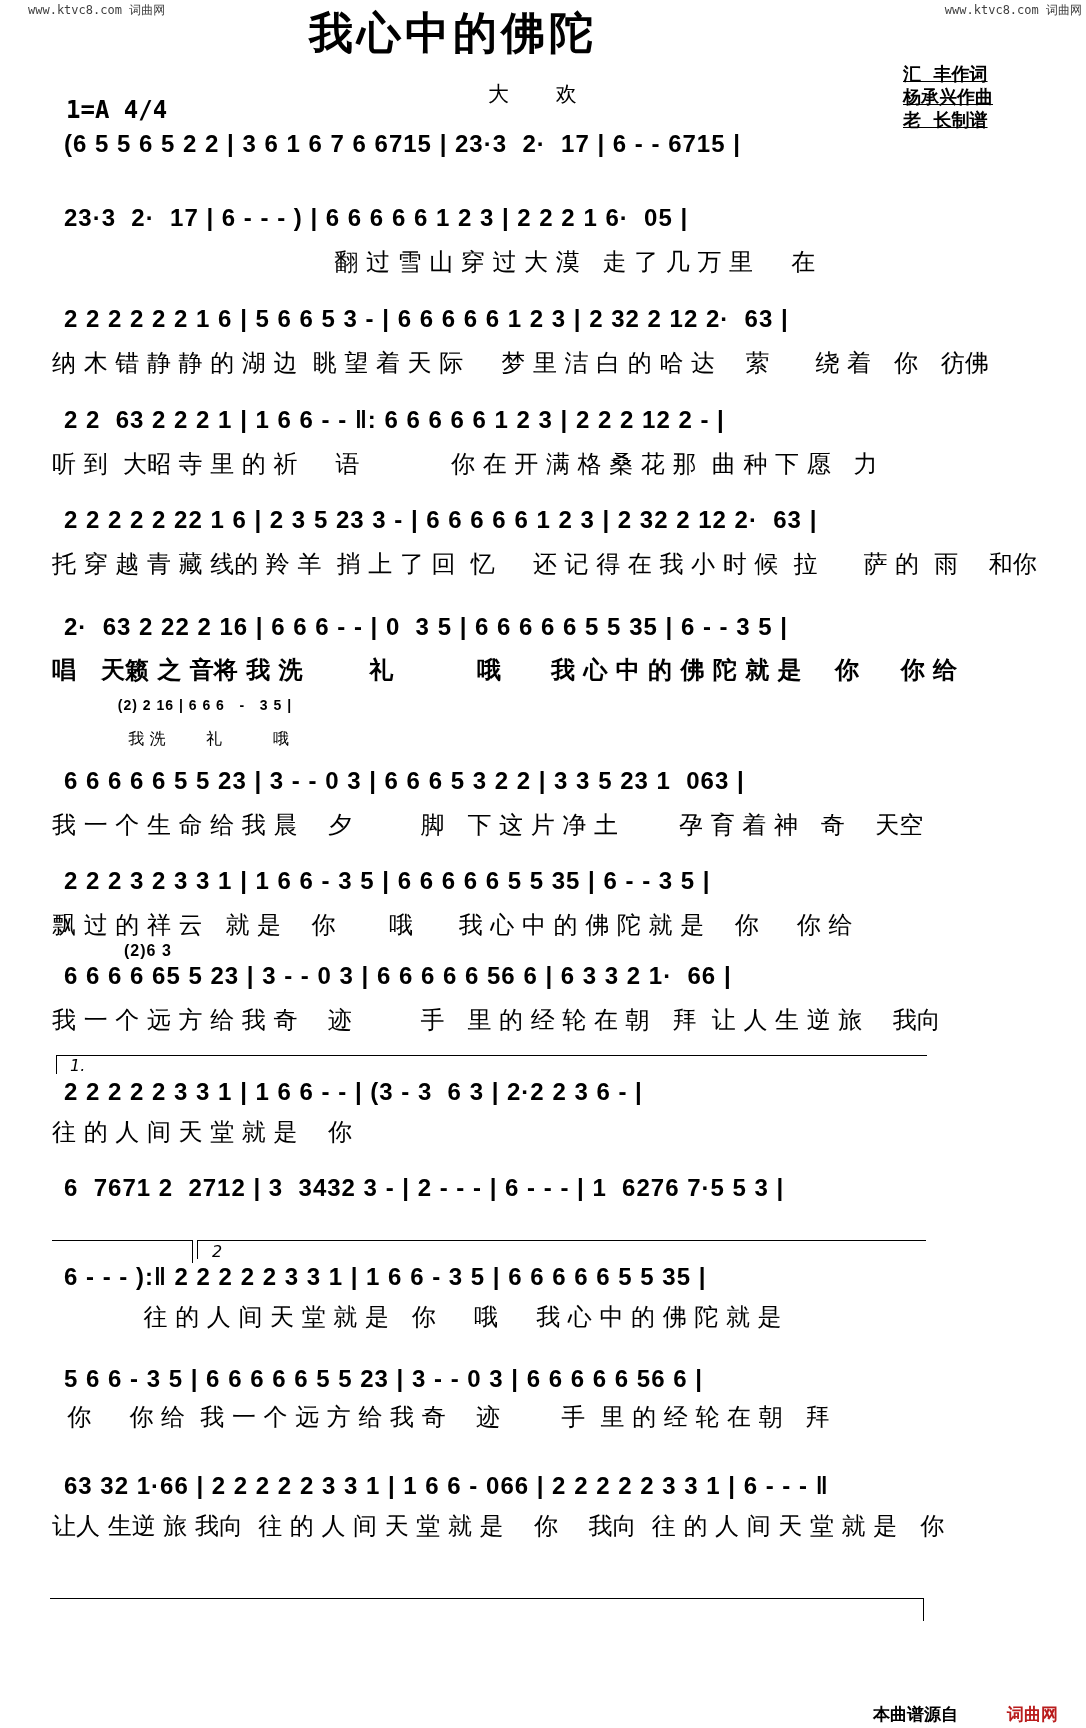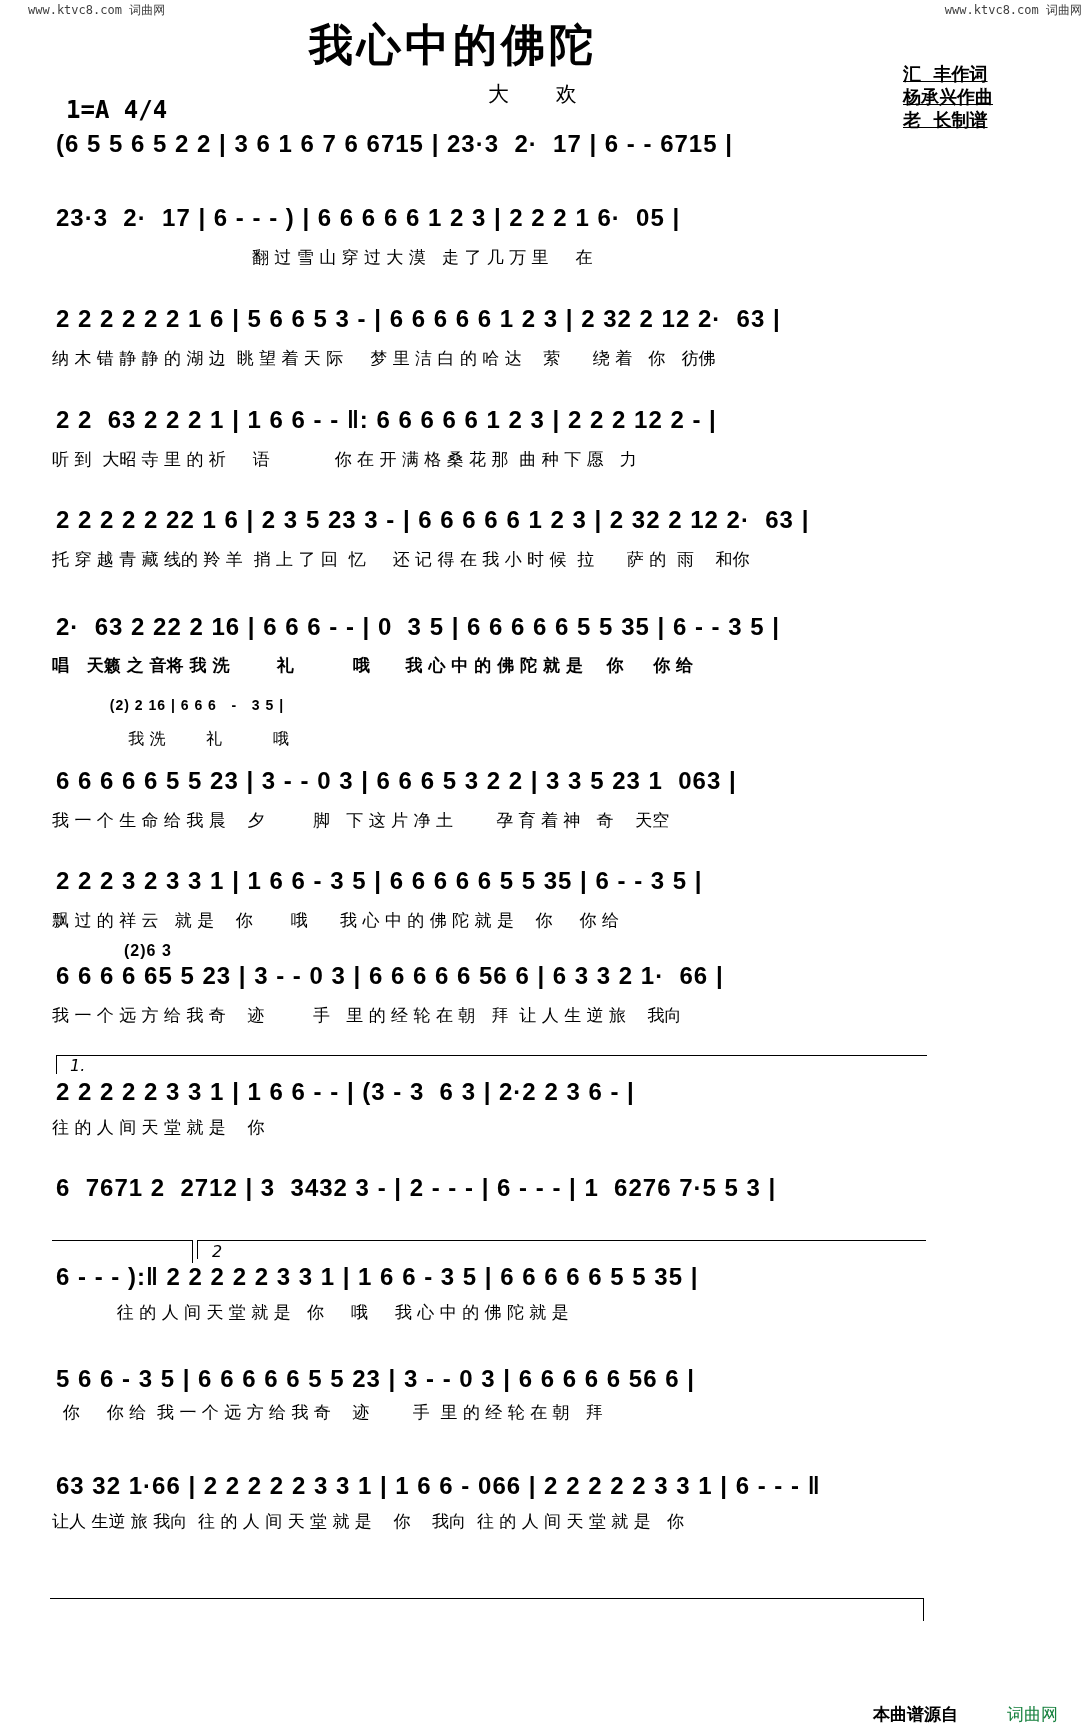--- a/index.html
+++ b/index.html
@@ -1,32 +1,32 @@
 <!DOCTYPE html>
 <html><head>
 <meta charset="utf-8">
 <style>
   html, body { margin:0; padding:0; background:#ffffff; }
   body { width:1086px; height:1728px; position:relative; overflow:hidden; font-family:"DejaVu Sans", sans-serif; color:#000; }
   .wm { position:absolute; top:2px; font-family:"DejaVu Sans Mono", monospace; font-size:12px; color:#404040; }
   .wm-left { left:28px; }
   .wm-right { right:4px; }
-  .title { position:absolute; top:16px; left:0; width:906px; text-align:center; font-size:44px; font-weight:bold; letter-spacing:4px; }
+  .title { position:absolute; top:4px; left:0; width:906px; text-align:center; font-size:44px; font-weight:bold; letter-spacing:4px; }
   .subtitle { position:absolute; top:80px; left:488px; font-size:21px; font-weight:normal; letter-spacing:20px; }
   .key { position:absolute; top:96px; left:66px; font-size:24px; font-weight:bold; font-family:"DejaVu Sans Mono", monospace; }
   .credits { position:absolute; top:62px; left:903px; font-size:18px; font-weight:bold; line-height:23px; }
   .credits div { white-space:pre;text-decoration:underline; }
   .row { position:absolute; left:52px; width:975px; }
-  .notes { position:absolute; left:4px; font-size:24px; font-weight:bold; white-space:pre; font-family:"Liberation Sans", sans-serif; letter-spacing:1px; }
-  .lyrics { position:absolute; left:0; font-size:17px; white-space:pre; font-family:"DejaVu Sans", sans-serif; }
+  .notes { position:absolute; left:12px; font-size:24px; font-weight:bold; white-space:pre; font-family:"Liberation Sans", sans-serif; letter-spacing:1px; }
+  .lyrics { position:absolute; left:0; font-size:24px; white-space:pre; font-family:"DejaVu Sans", sans-serif; }
   .vbracket { position:absolute; border-top:1.5px solid #000; border-left:1.5px solid #000; height:18px; }
   .vbracket-r { position:absolute; border-top:1.5px solid #000; border-right:1.5px solid #000; height:22px; }
   .vlabel { position:absolute; font-style:italic; font-size:16px; }
   .footer-src { position:absolute; top:1703px; left:873px; font-size:17px; font-weight:bold; }
-  .footer-brand { position:absolute; top:1703px; left:1007px; font-size:17px; font-weight:normal; color:#15803d; }
+  .footer-brand { position:absolute; top:1703px; left:1007px; font-size:17px; font-weight:bold; color:#b91c1c; }
 </style>
 </head>
 <body>
 
 <div class="wm wm-left">www.ktvc8.com 词曲网</div>
 <div class="wm wm-right">www.ktvc8.com 词曲网</div>
 
 <div class="title">我心中的佛陀</div>
 <div class="subtitle">大 欢</div>
 <div class="key">1=A  4/4</div>

